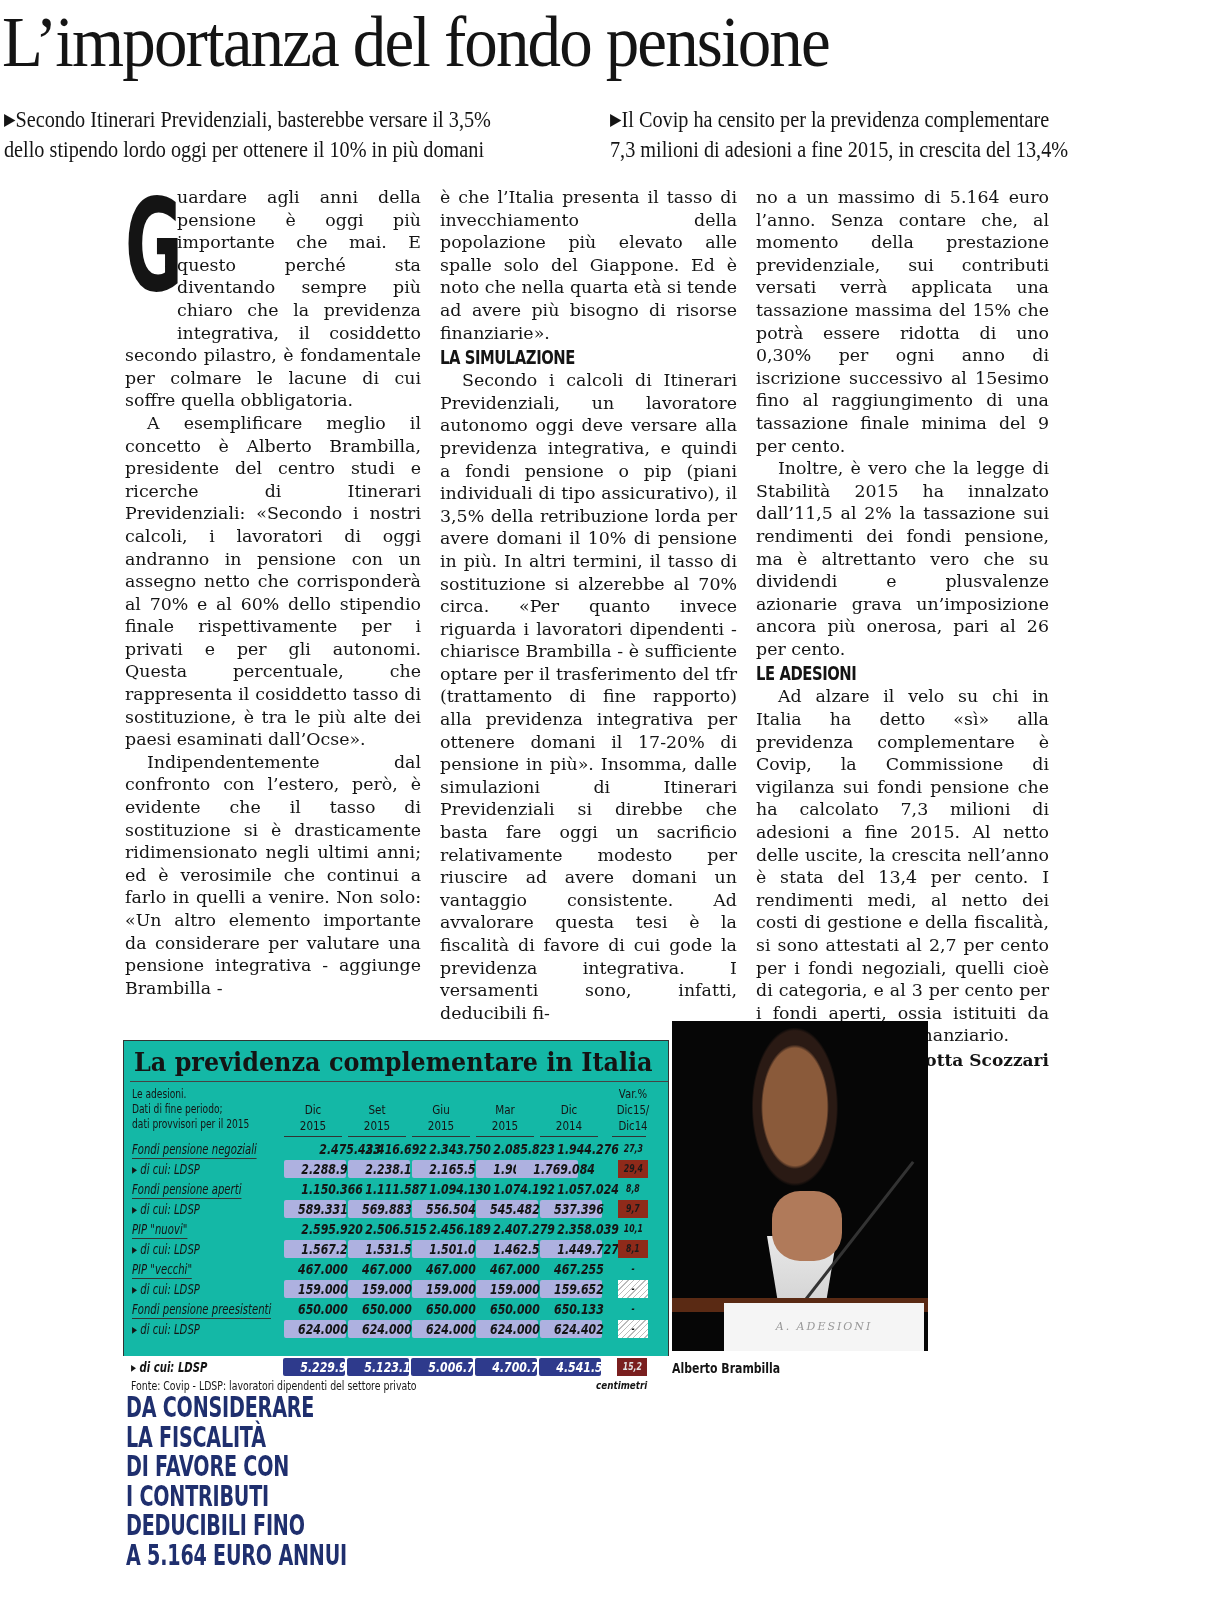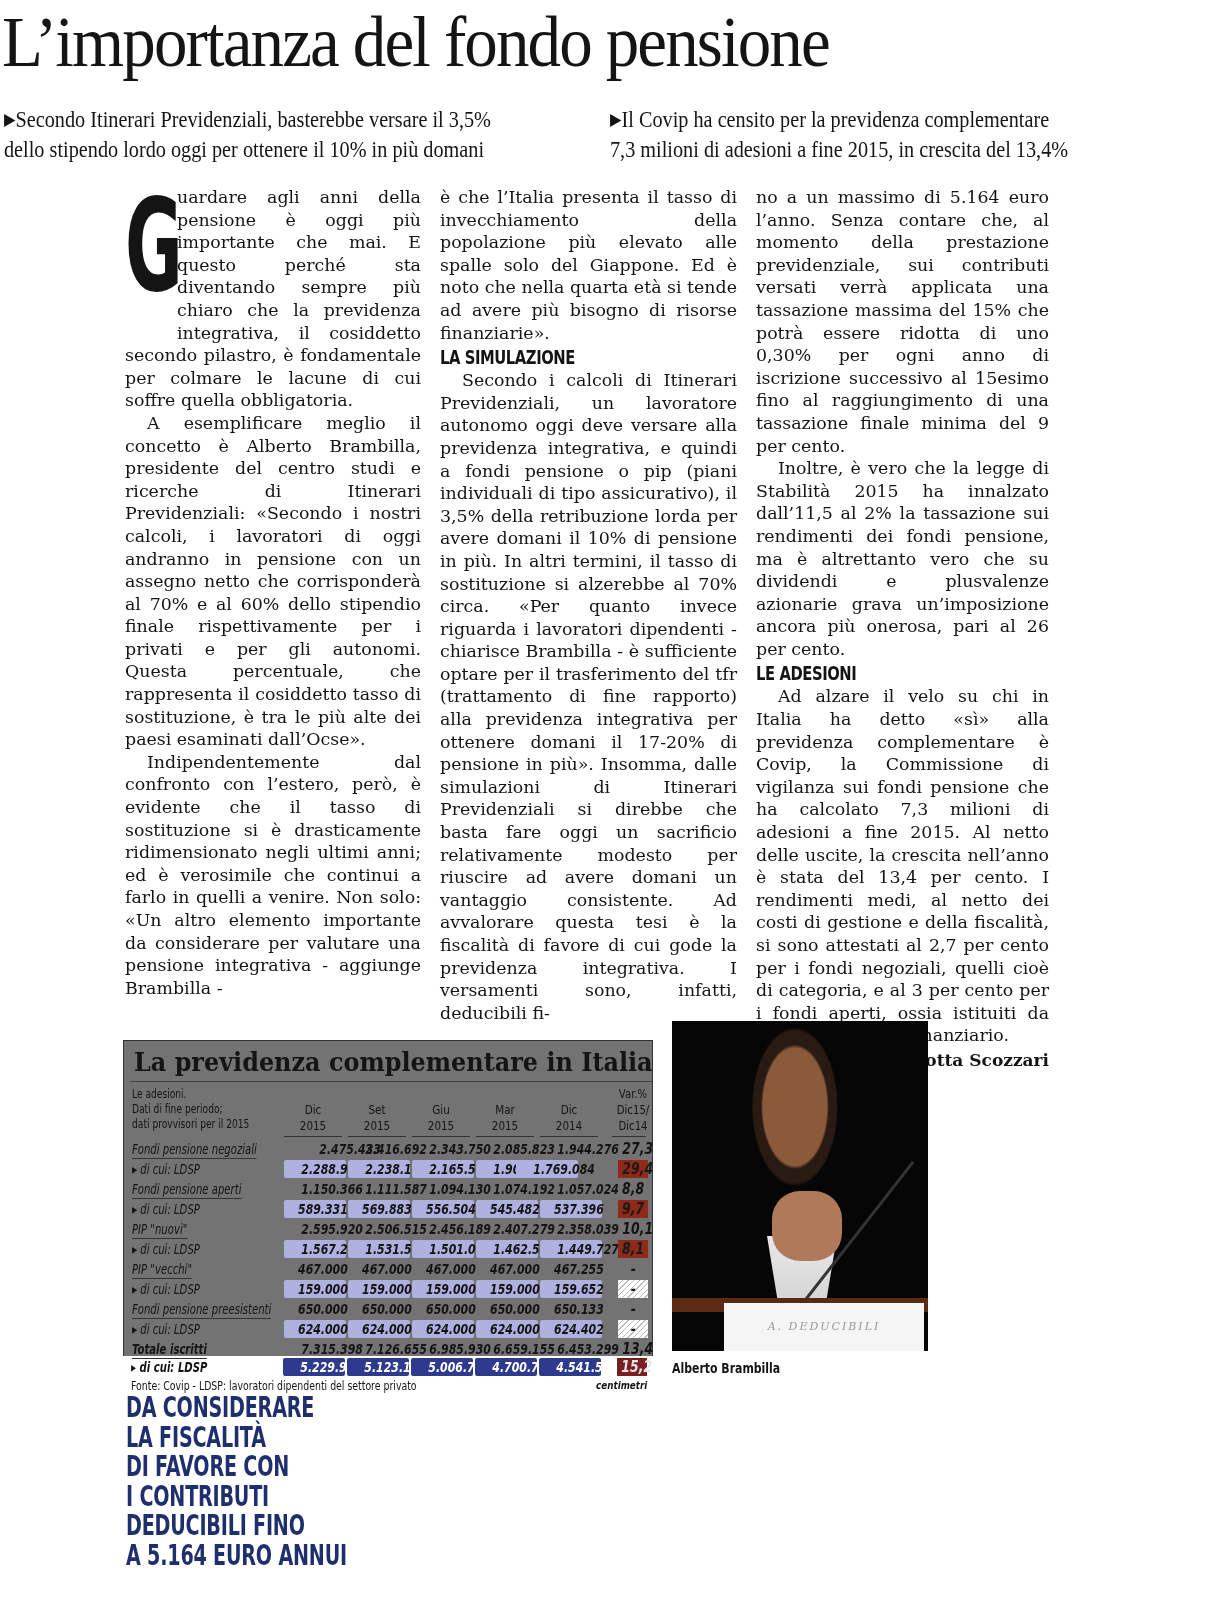--- a/index.html
+++ b/index.html
@@ -12,35 +12,35 @@
   .col { position:absolute; top:186px; font-family:"DejaVu Serif", serif; font-size:17.4px; line-height:22.6px; text-align:justify; hyphens:manual; }
   .col p { margin:0; text-indent:22px; }
   .col p.first { text-indent:0; }
   .col1 { left:125px; width:296px; }
   .col2 { left:440px; width:297px; }
   .col3 { left:756px; width:293px; }
   .dropcap { float:left; font-family:"DejaVu Sans", sans-serif; font-weight:bold; font-size:128px; line-height:112px; height:135px; width:46px; margin:4px 6px 0 0; transform:scaleX(0.55); transform-origin:left top; }
   .section-title { font-family:"DejaVu Sans Condensed","DejaVu Sans", sans-serif; font-weight:bold; font-size:20px; line-height:24px; letter-spacing:-0.5px; transform:scaleX(0.82); transform-origin:left top; white-space:nowrap; margin:1px 0 0 0; }
   .byline { text-align:right; font-weight:bold; font-family:"DejaVu Serif", serif; font-size:17px; margin-top:2px; }
   
-  .table-box { position:absolute; left:123px; top:1040px; width:528px; height:342px; border:1.5px solid #333; background:#737373; }
+  .table-box { position:absolute; left:123px; top:1040px; width:528px; height:342px; border:1.5px solid #333; background:#14b8a6;padding-left:16px; }
   .table-title { position:absolute; left:10px; top:4px; font-family:"DejaVu Serif", serif; font-weight:bold; font-size:26px; line-height:34px; white-space:nowrap; transform:scaleX(0.92); transform-origin:left top; }
   .title-rule { position:absolute; left:6px; right:0; top:40px; border-top:1.5px solid #444; }
   .thead-label { position:absolute; left:8px; top:45px; font-family:"DejaVu Sans Condensed","DejaVu Sans", sans-serif; font-size:13px; line-height:15px; transform:scaleX(0.78); transform-origin:left top; white-space:nowrap; }
   .col-head { position:absolute; top:61px; width:62px; text-align:center; font-family:"DejaVu Sans", sans-serif; font-size:13px; line-height:16px; transform:scaleX(0.8); transform-origin:center top; }
   .var-head { position:absolute; left:488px; top:45px; width:42px; text-align:center; font-family:"DejaVu Sans", sans-serif; font-size:13px; line-height:16px; transform:scaleX(0.78); transform-origin:center top; white-space:nowrap; }
   .row { position:absolute; left:6px; width:522px; height:20px;font-style:italic; }
   .row-label { position:absolute; left:2px; top:1px; font-family:"DejaVu Sans", sans-serif; font-size:14px; line-height:18px; transform:scaleX(0.72); transform-origin:left top; white-space:nowrap; }
   .row-label.ul { border-bottom:1px solid #333; }
   .row-label.bold { font-weight:bold; }
   .cell { position:absolute; top:1px; height:18px; width:62px; text-align:right; font-family:"DejaVu Sans", sans-serif; font-weight:bold; font-size:14px; line-height:18px; box-sizing:border-box; padding-right:2px; }
   .cell span { display:inline-block; transform:scaleX(0.78); transform-origin:right center; white-space:nowrap; }
   .cell.ldsp { background:#aeb1e0; border-radius:2px; }
   .cell.total-ldsp { background:#2e3a8c; color:#fff; border-radius:2px; }
-  .var { position:absolute; left:488px; top:1px; width:30px; height:18px; text-align:center; font-family:"DejaVu Sans", sans-serif; font-weight:bold; font-size:16px; line-height:18px; }
+  .var { position:absolute; left:488px; top:1px; width:30px; height:18px; text-align:center; font-family:"DejaVu Sans", sans-serif; font-weight:bold; font-size:10px; line-height:18px; }
   .var span { display:inline-block; transform:scaleX(0.78); }
   .var.red { background:#8f2a1a; color:#1a1a1a; }
   .var.darkred { background:#7a1f1f; color:#e5e5e5; }
   .var.hatch { background:repeating-linear-gradient(135deg,#fff 0 3px,#bbb 3px 4px); }
   .hdr-rule { position:absolute; top:95px; height:0; border-top:1.5px solid #333; width:58px; }
   
   .photo { position:absolute; left:672px; top:1021px; width:256px; height:330px; background:radial-gradient(ellipse at 48% 26%, #8a5a3a 0 17%, #2a1a14 18% 22%, #060606 23%), #050505; overflow:hidden; }
   .photo .shirt { position:absolute; left:95px; top:215px; width:70px; height:85px; background:linear-gradient(#e8e8e8,#cfcfcf); clip-path:polygon(0 0,100% 0,80% 100%,20% 100%); }
   .photo .hands { position:absolute; left:100px; top:170px; width:70px; height:70px; border-radius:40%; background:#b07a5a; }
   .photo .mic { position:absolute; left:80px; top:140px; width:3px; height:200px; background:#333; transform:rotate(38deg); transform-origin:top left; left:240px; }
@@ -208,50 +208,41 @@
   </div>
   <div class="row" style="top:278px">
     <div class="row-label">▸ di cui: LDSP</div>
     <div class="cell ldsp" style="left:154px"><span>624.000</span></div>
     <div class="cell ldsp" style="left:218px"><span>624.000</span></div>
     <div class="cell ldsp" style="left:282px"><span>624.000</span></div>
     <div class="cell ldsp" style="left:346px"><span>624.000</span></div>
     <div class="cell ldsp" style="left:410px"><span>624.402</span></div>
     <div class="var hatch"><span>-</span></div>
   </div>
-  <div class="row" style="top:298px">
-    <div class="row-label ul bold">Totale iscritti</div>
-    <div class="cell" style="left:154px"><span>7.315.398</span></div>
-    <div class="cell" style="left:218px"><span>7.126.655</span></div>
-    <div class="cell" style="left:282px"><span>6.985.930</span></div>
-    <div class="cell" style="left:346px"><span>6.659.155</span></div>
-    <div class="cell" style="left:410px"><span>6.453.299</span></div>
-    <div class="var"><span>13,4</span></div>
-  </div>
 
 </div>
 
 <div class="row" style="left:129px;top:1357px;width:522px">
   <div class="row-label bold">▸ di cui: LDSP</div>
   <div class="cell total-ldsp" style="left:154px"><span>5.229.923</span></div>
   <div class="cell total-ldsp" style="left:218px"><span>5.123.199</span></div>
   <div class="cell total-ldsp" style="left:282px"><span>5.006.709</span></div>
   <div class="cell total-ldsp" style="left:346px"><span>4.700.710</span></div>
   <div class="cell total-ldsp" style="left:410px"><span>4.541.557</span></div>
   <div class="var darkred"><span>15,2</span></div>
 </div>
 <div style="position:absolute;left:131px;top:1379px;font-family:'DejaVu Sans',sans-serif;font-size:12px;line-height:15px;transform:scaleX(0.78);transform-origin:left top;white-space:nowrap">Fonte: Covip - LDSP: lavoratori dipendenti del settore privato</div>
 <div style="position:absolute;left:596px;top:1379px;font-family:'DejaVu Sans',sans-serif;font-size:11px;font-weight:bold;font-style:italic;transform:scaleX(0.8);transform-origin:left top">centimetri</div>
 
 <div class="photo">
   <div class="shirt"></div>
   <div class="hands"></div>
   <div class="mic"></div>
   <div class="table-edge"></div>
-  <div class="nameplate">A. DEDUCIBILI</div>
+  <div class="nameplate">A. ADESIONI</div>
 </div>
 <div class="photo-caption">Alberto Brambilla</div>
 
 <div class="callout">
   <div>DA CONSIDERARE</div>
   <div>LA FISCALITÀ</div>
   <div>DI FAVORE CON</div>
   <div>I CONTRIBUTI</div>
   <div>DEDUCIBILI FINO</div>
   <div>A 5.164 EURO ANNUI</div>

